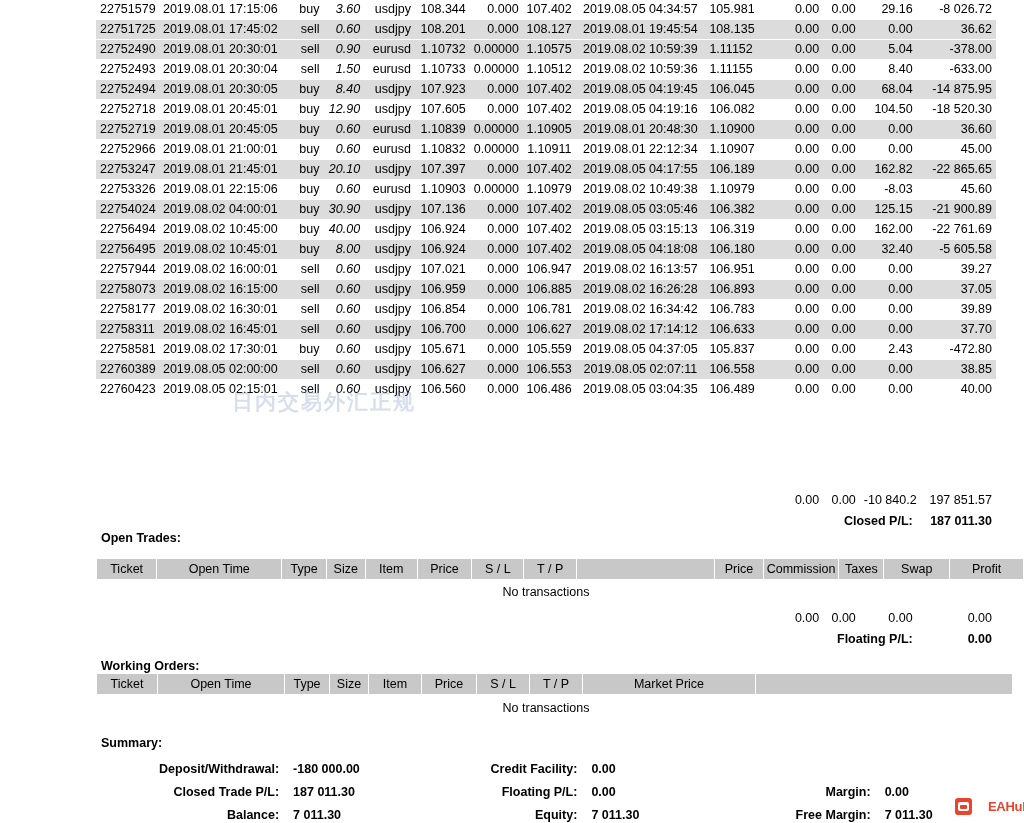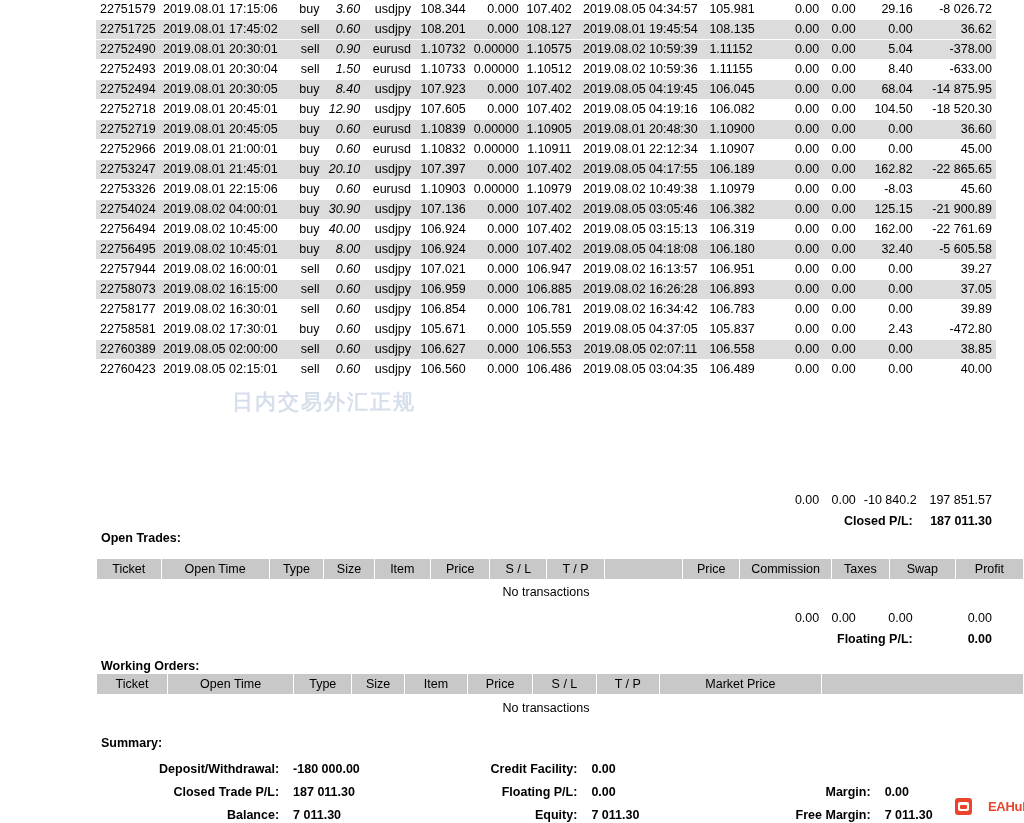--- a/index.html
+++ b/index.html
@@ -89,21 +89,21 @@
 
   
   table.hdr { position: absolute; border-collapse: separate; border-spacing: 1px 0; }
   table.hdr th {
     background: #c8c8c8;
     text-align: center;
     height: 20px;
     line-height: 20px;
     font-size: 12.5px;
     font-weight: normal;
-    padding: 0 11px;
+    padding: 0 3px;
     white-space: nowrap;
   }
 
   #open-trades-header    { left: 96px; top: 559px; }
   #working-orders-header { left: 96px; top: 674px; }
 
   .h-ticket   { width: 54px; }
   .h-opentime { width: 120px; }
   .h-type     { width: 38px; }
   .h-size     { width: 32px; }
@@ -483,20 +483,36 @@
           <td class="c-item">usdjpy</td>
           <td class="c-price">106.854</td>
           <td class="c-sl">0.000</td>
           <td class="c-tp">106.781</td>
           <td class="c-closetime">2019.08.02 16:34:42</td>
           <td class="c-cprice">106.783</td>
           <td class="c-comm">0.00</td>
           <td class="c-taxes">0.00</td>
           <td class="c-swap">0.00</td>
           <td class="c-profit">39.89</td>
+        </tr>
+        <tr class="shaded">
+          <td class="c-ticket">22758311</td>
+          <td class="c-opentime">2019.08.02 16:45:01</td>
+          <td class="c-type">sell</td>
+          <td class="c-size">0.60</td>
+          <td class="c-item">usdjpy</td>
+          <td class="c-price">106.700</td>
+          <td class="c-sl">0.000</td>
+          <td class="c-tp">106.627</td>
+          <td class="c-closetime">2019.08.02 17:14:12</td>
+          <td class="c-cprice">106.633</td>
+          <td class="c-comm">0.00</td>
+          <td class="c-taxes">0.00</td>
+          <td class="c-swap">0.00</td>
+          <td class="c-profit">37.70</td>
         </tr>
         <tr class="plain">
           <td class="c-ticket">22758581</td>
           <td class="c-opentime">2019.08.02 17:30:01</td>
           <td class="c-type">buy</td>
           <td class="c-size">0.60</td>
           <td class="c-item">usdjpy</td>
           <td class="c-price">105.671</td>
           <td class="c-sl">0.000</td>
           <td class="c-tp">105.559</td>

